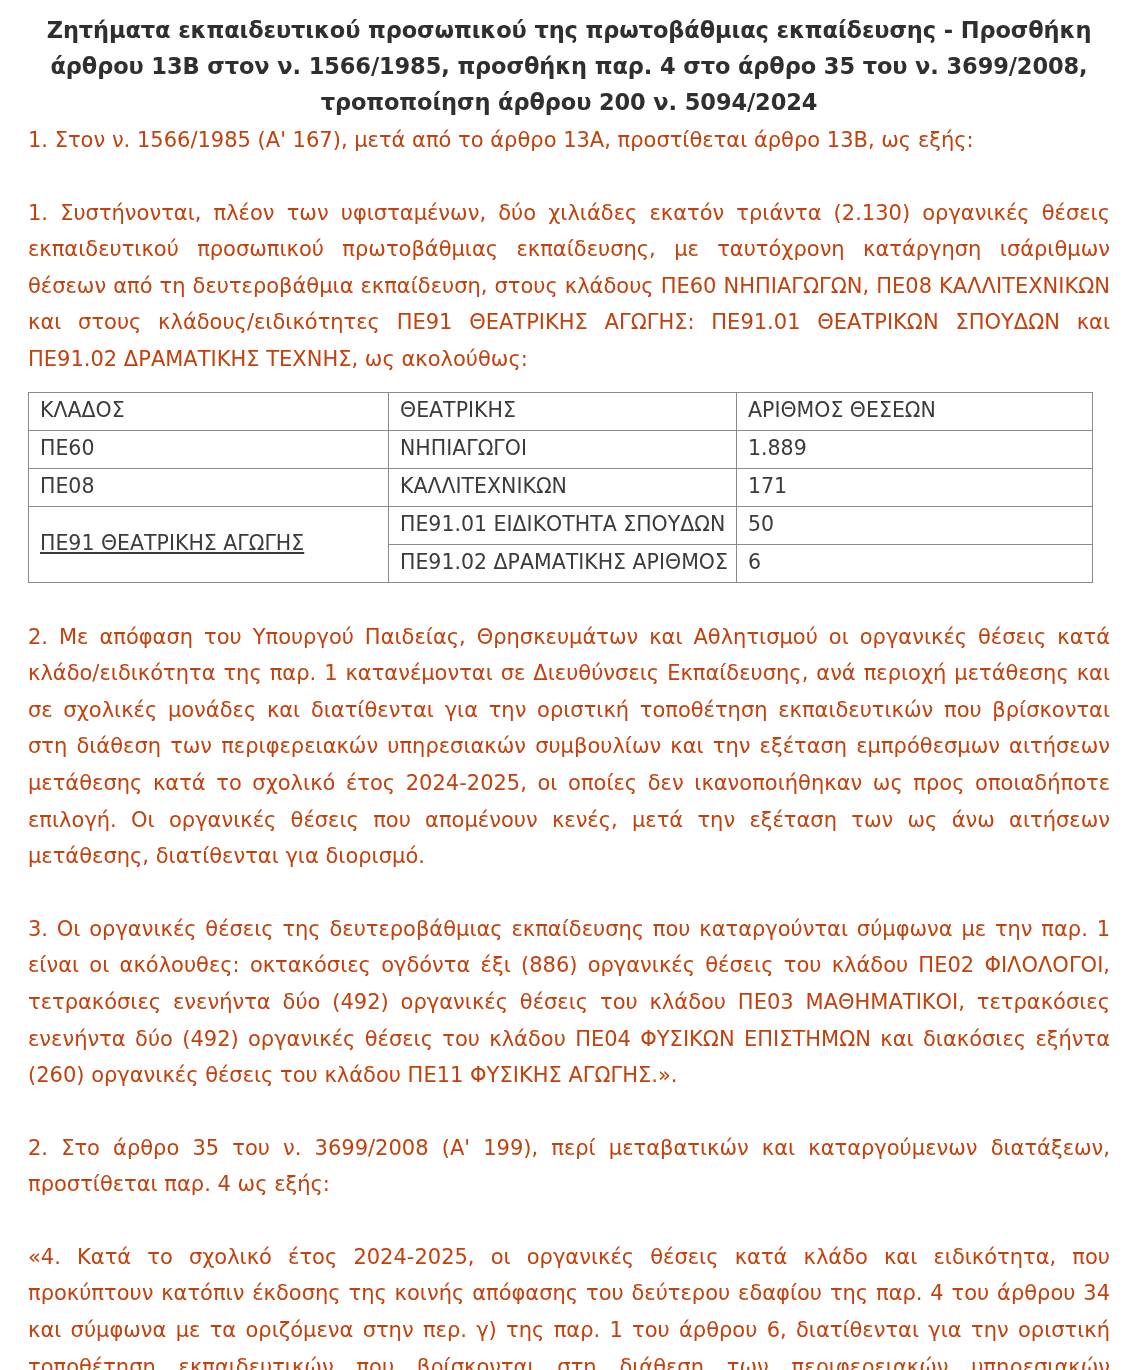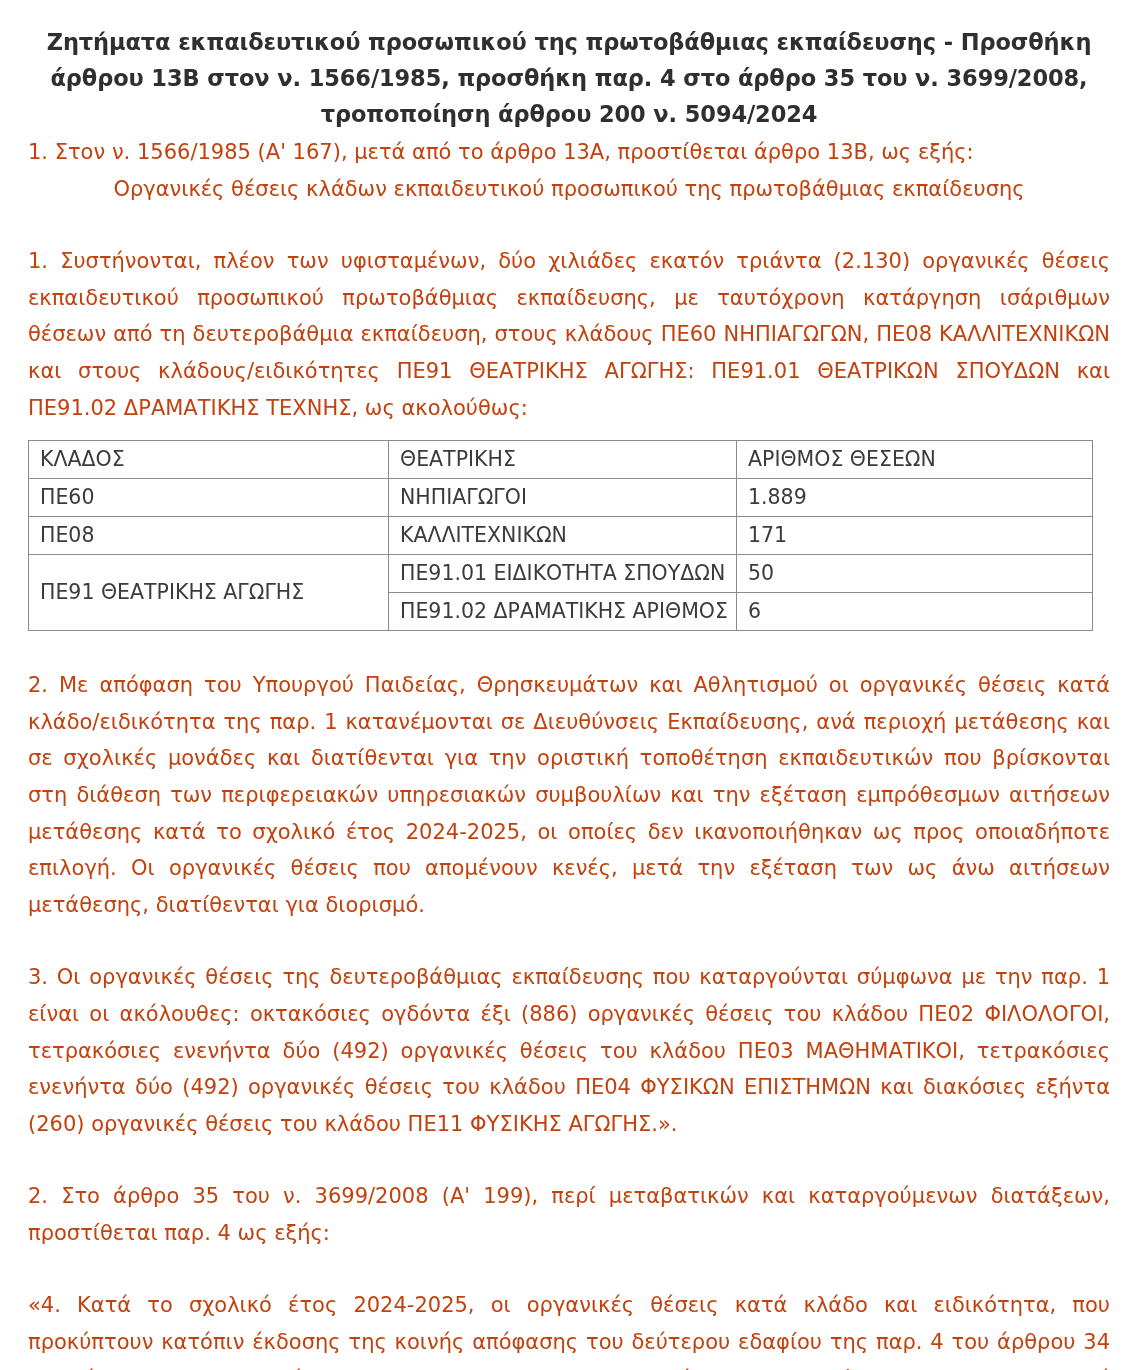--- a/index.html
+++ b/index.html
@@ -22,21 +22,21 @@
     padding: 8px 36px 0 28px;
   }
 
   
   .doc-title {
     font-weight: bold;
     font-size: 22.5px;
     line-height: 36px;
     text-align: center;
     color: #2f2f2f;
-    margin: 16px 0 2px 0;
+    margin: 4px 0 2px 0;
     padding: 0 4px;
     letter-spacing: -0.1px;
   }
 
   
   .para {
     font-size: 21px;
     line-height: 36.6px;
     margin: 0;
     color: #c2410c;
@@ -72,33 +72,33 @@
     line-height: 27px;
     white-space: nowrap;
     overflow: hidden;
   }
   .col-klados { width: 360px; }
   .col-eid    { width: 348px; }
   .col-arith  { width: 356px; }
 
   .rowspan-cell {
     vertical-align: middle;
+    text-decoration: underline;
   }
 </style>
 </head>
 <body>
 
 <div class="page">
 
   <h1 class="doc-title">Ζητήματα εκπαιδευτικού προσωπικού της πρωτοβάθμιας εκπαίδευσης - Προσθήκη άρθρου 13Β στον ν. 1566/1985, προσθήκη παρ. 4 στο άρθρο 35 του ν. 3699/2008, τροποποίηση άρθρου 200 ν. 5094/2024</h1>
 
   <p class="para left">1. Στον ν. 1566/1985 (Α' 167), μετά από το άρθρο 13Α, προστίθεται άρθρο 13Β, ως εξής:</p>
 
 
-  <p class="para center">Οργανικές θέσεις κλάδων εκπαιδευτικού προσωπικού της πρωτοβάθμιας εκπαίδευσης</p>
 
   <p class="para justify">1. Συστήνονται, πλέον των υφισταμένων, δύο χιλιάδες εκατόν τριάντα (2.130) οργανικές θέσεις εκπαιδευτικού προσωπικού πρωτοβάθμιας εκπαίδευσης, με ταυτόχρονη κατάργηση ισάριθμων θέσεων από τη δευτεροβάθμια εκπαίδευση, στους κλάδους ΠΕ60 ΝΗΠΙΑΓΩΓΩΝ, ΠΕ08 ΚΑΛΛΙΤΕΧΝΙΚΩΝ και στους κλάδους/ειδικότητες ΠΕ91 ΘΕΑΤΡΙΚΗΣ ΑΓΩΓΗΣ: ΠΕ91.01 ΘΕΑΤΡΙΚΩΝ ΣΠΟΥΔΩΝ και ΠΕ91.02 ΔΡΑΜΑΤΙΚΗΣ ΤΕΧΝΗΣ, ως ακολούθως:</p>
 
   <table class="pos-table">
     <colgroup>
       <col class="col-klados">
       <col class="col-eid">
       <col class="col-arith">
     </colgroup>
     <thead>

